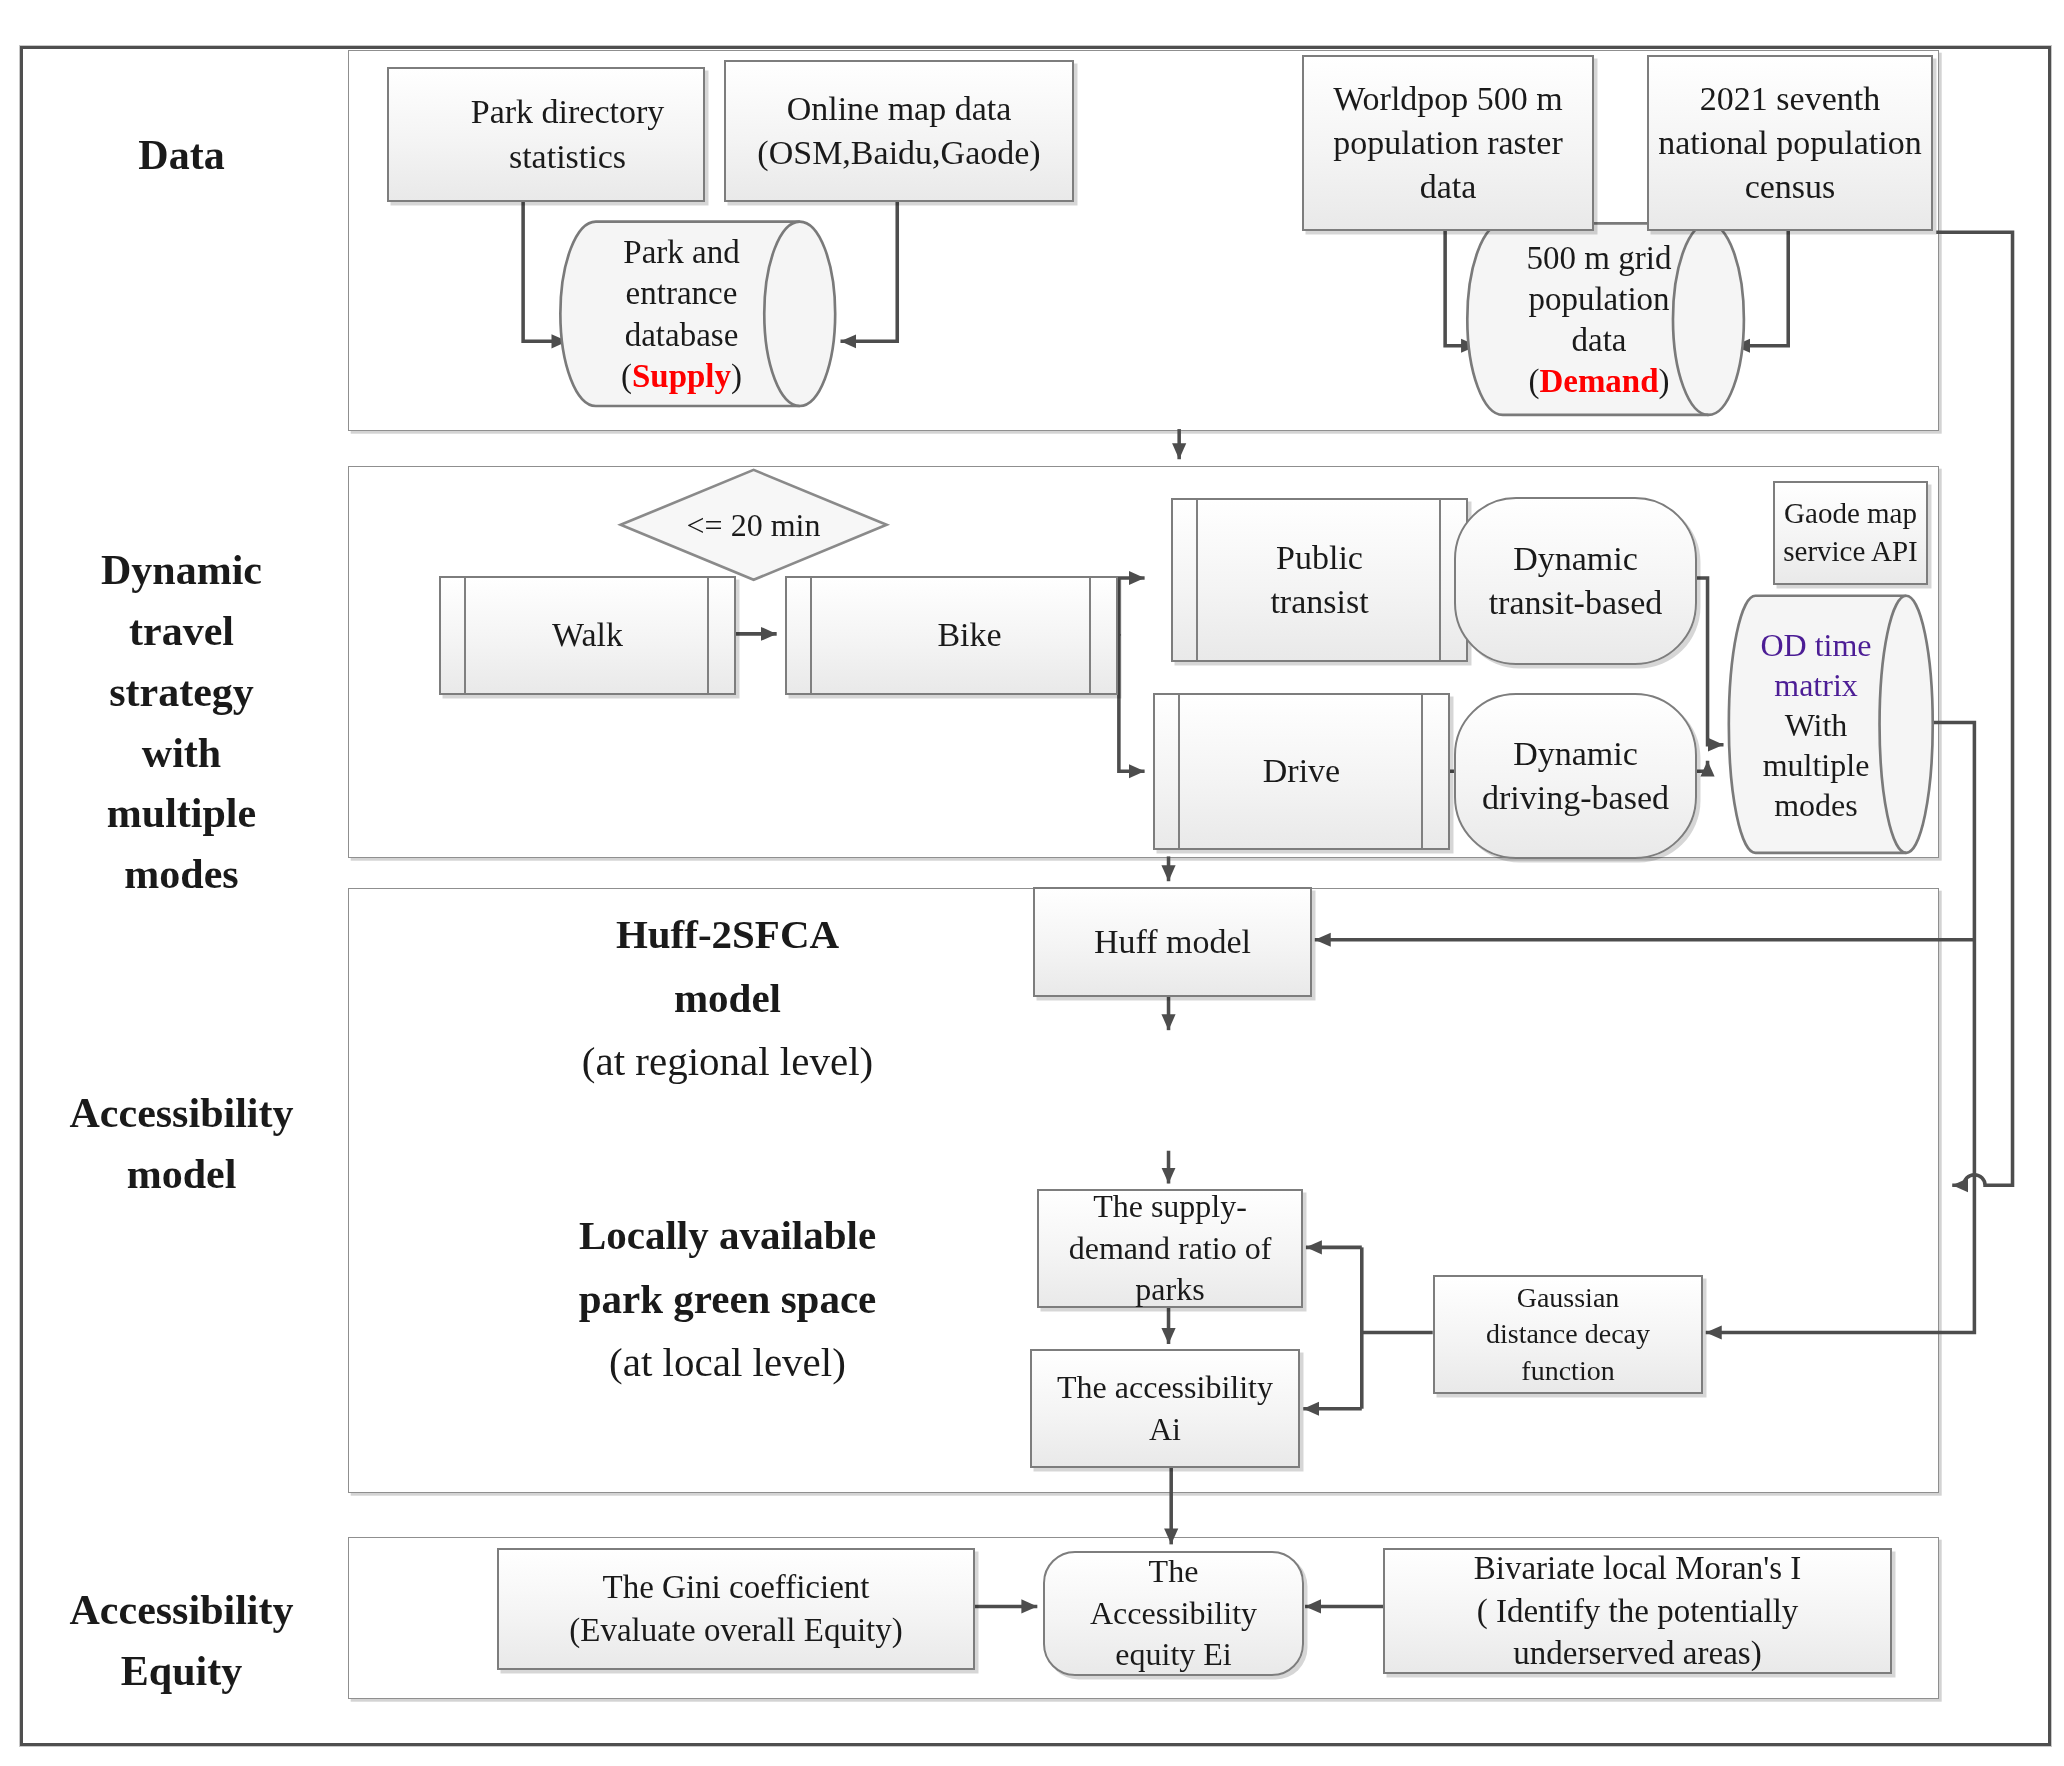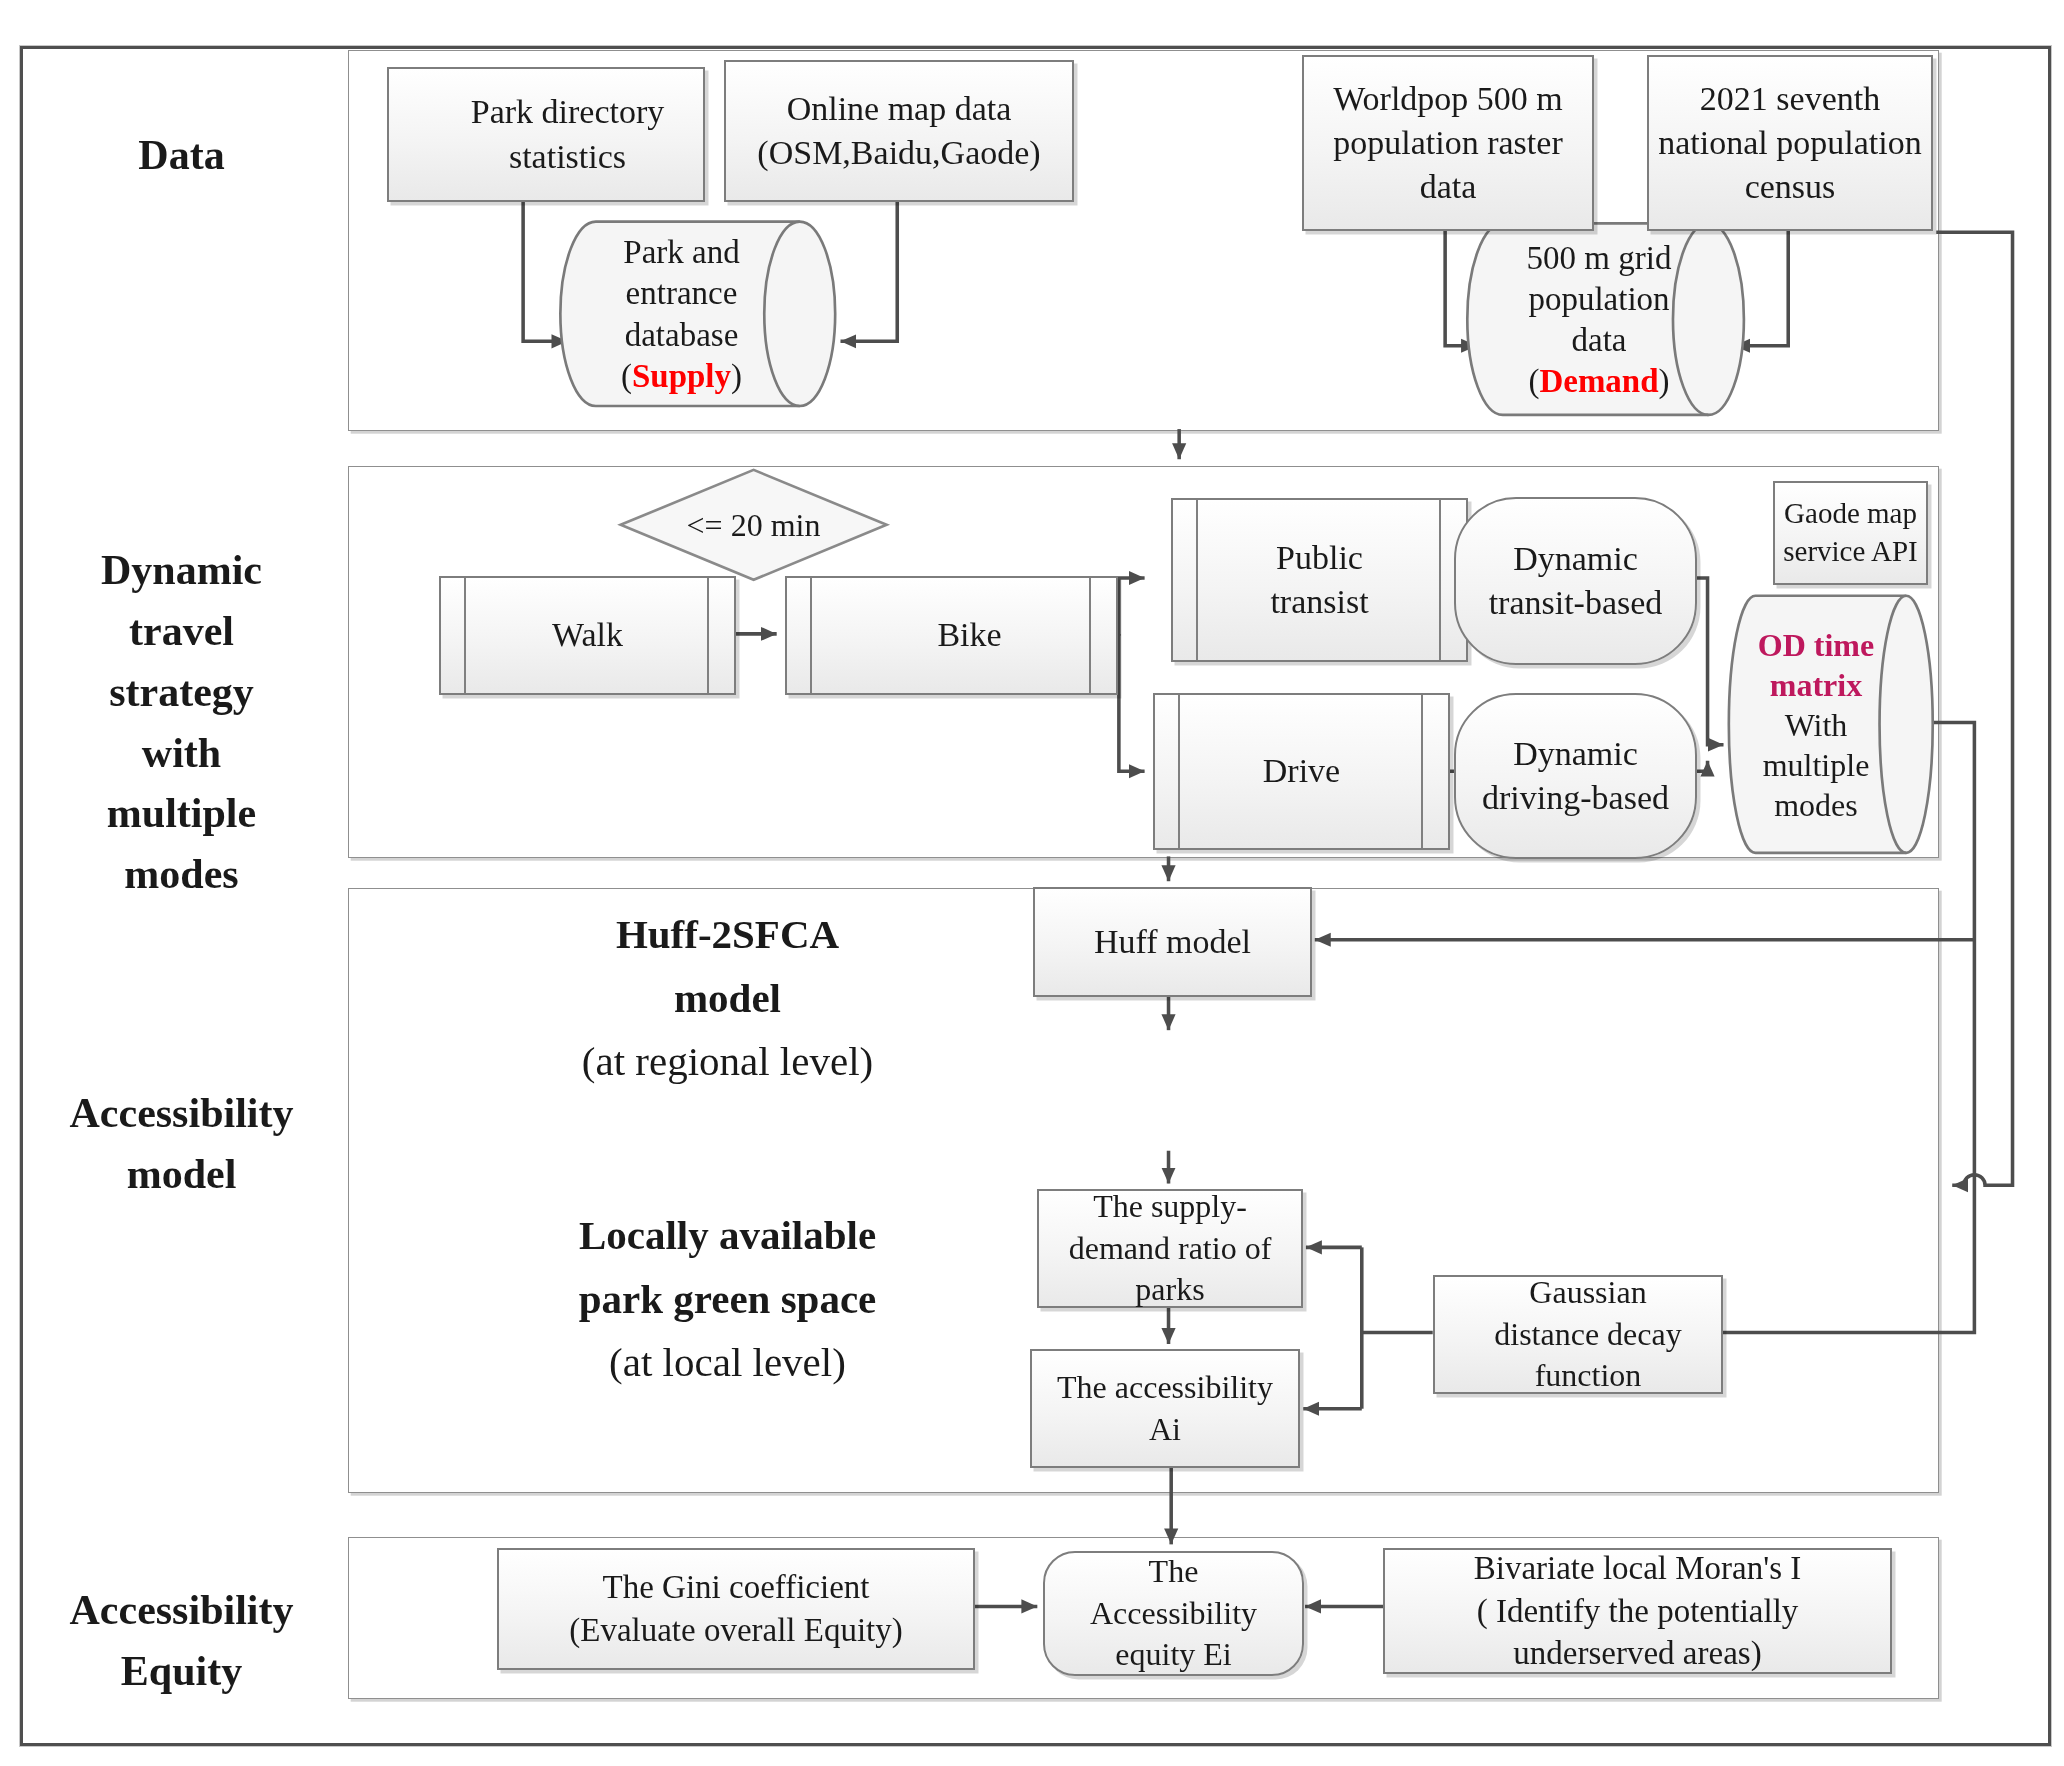--- a/index.html
+++ b/index.html
@@ -16,21 +16,21 @@
         box-shadow:3.5px 3.5px 0 rgba(0,0,0,.16);font-size:34px;line-height:1.3;z-index:3;}
   .predef{background:
       linear-gradient(#808080,#808080) 23px 0/2.2px 100% no-repeat,
       linear-gradient(#808080,#808080) calc(100% - 25px) 0/2.2px 100% no-repeat,
       linear-gradient(180deg,#ffffff 0%,#f4f4f4 55%,#e9e9e9 100%);}
   .stadium{border-radius:62px;}
   .overlay{position:absolute;display:flex;flex-direction:column;align-items:center;
         justify-content:center;text-align:center;font-size:33px;line-height:1.25;z-index:3;}
   .pre{white-space:pre-line;}
   .red{color:#ff0000;font-weight:bold;}
-  .red-normal{color:#be185d;font-weight:bold;}
+  .red-normal{color:#4c1d95;}
   .gutter-label{position:absolute;display:flex;align-items:center;justify-content:center;
         text-align:center;font-weight:bold;font-size:42px;line-height:1.45;z-index:3;}
   .inner-label{position:absolute;text-align:center;font-size:41px;line-height:1.55;z-index:3;}
   .inner-label .big{font-weight:bold;}
   .small-node{font-size:29px;}
 </style>
 </head>
 <body>
 
 <div class="stage">
@@ -203,21 +203,21 @@
   </div>
   <div class="node" style="left:1037px;top:1189px;width:262px;height:115px;font-size:32px;">
     <span class="pre">The supply-
 demand ratio of
 parks</span>
   </div>
   <div class="node" style="left:1030px;top:1349px;width:266px;height:115px;font-size:32px;">
     <span class="pre">The accessibility
 Ai</span>
   </div>
-  <div class="node" style="left:1433px;top:1275px;width:266px;height:115px;font-size:32px;padding-left:20px;">
+  <div class="node" style="left:1433px;top:1275px;width:266px;height:115px;font-size:28px;">
     <span class="pre">Gaussian
 distance decay
 function</span>
   </div>
 
   <div class="node" style="left:497px;top:1548px;width:474px;height:118px;font-size:33px;">
     <span class="pre">The Gini coefficient
 (Evaluate overall Equity)</span>
   </div>
   <div class="node" style="left:1043px;top:1551px;width:257px;height:121px;font-size:32px;border-radius:32px;">

